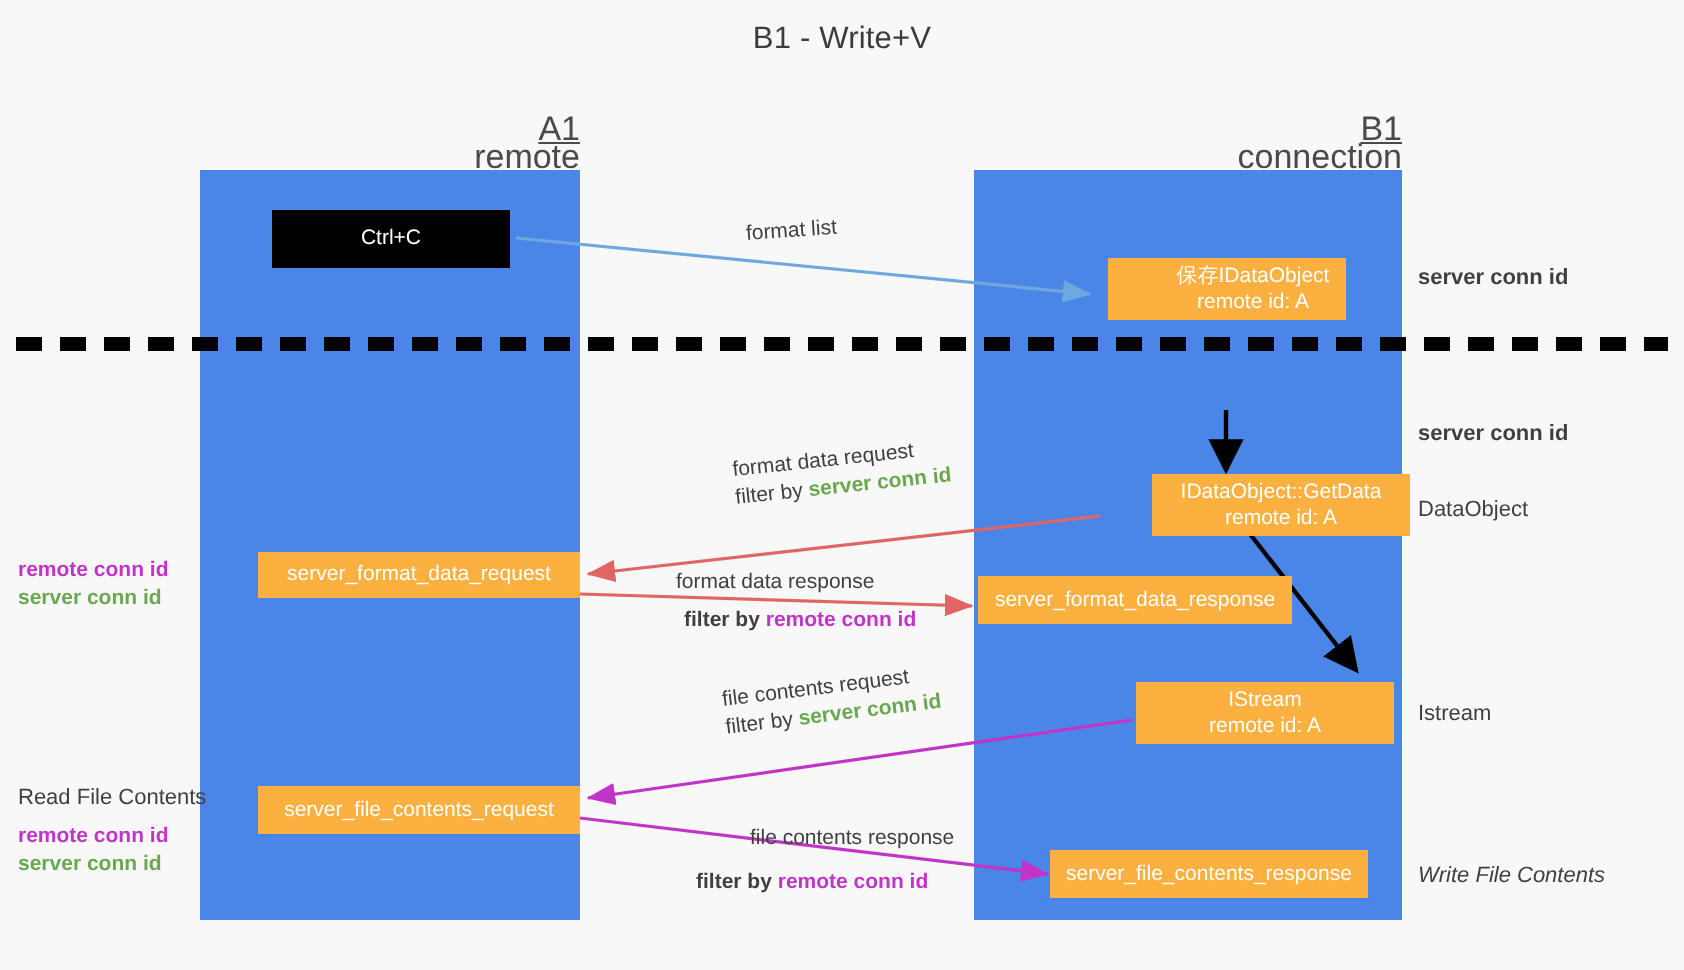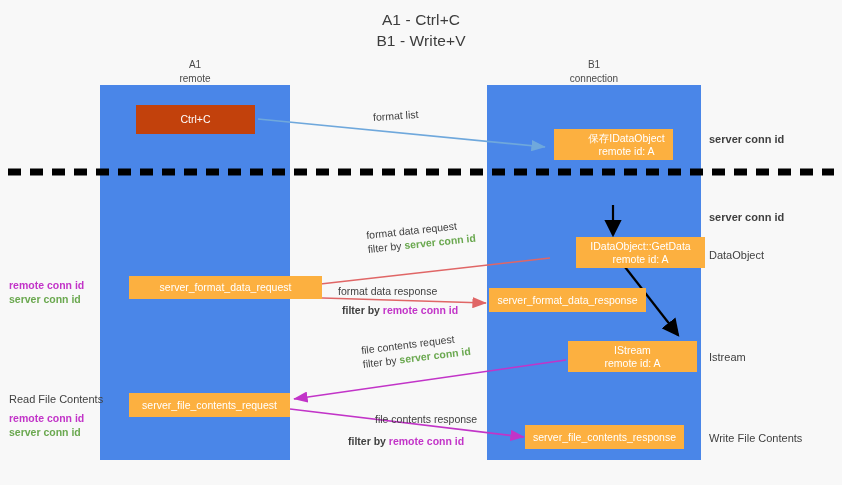--- a/index.html
+++ b/index.html
@@ -39,24 +39,25 @@
     text-align: center;
     font-size: 15.5px;
     line-height: 21px;
     color: #3c3c3c;
     letter-spacing: 0.1px;
   }
 
   
   .col-head {
     position: absolute;
-    text-align: center;
-    font-size: 10px;
+    text-align: right;
+    font-size: 17px;
     line-height: 14px;
     color: #4a4a4a;
+    text-decoration: underline;
   }
   .col-head-a { left: 100px; top: 58px; width: 190px; }
   .col-head-b { left: 487px; top: 58px; width: 214px; }
 
   
   .lane {
     position: absolute;
     background: #4a86e8;
   }
   .lane-a { left: 100px; top: 85px; width: 190px; height: 375px; }
@@ -69,21 +70,21 @@
     display: flex;
     align-items: center;
     justify-content: center;
     flex-direction: column;
     text-align: center;
     font-size: 10.5px;
     line-height: 13px;
     color: #ffffff;
     padding: 2px 4px;
   }
-  .box-green { background: #c2410c; }
+  .box-green { background: #000000; }
   .box-orange { background: #fcb040; }
   .box span { display: block; white-space: nowrap; }
 
   
   .ann {
     position: absolute;
     font-size: 10.5px;
     line-height: 14px;
     white-space: nowrap;
   }
@@ -99,21 +100,20 @@
     white-space: nowrap;
   }
   .slanted { transform-origin: left center; }
 </style>
 </head>
 <body>
 
 <div class="stage">
 
   <div class="title">
-    <div>A1 - Ctrl+C</div>
     <div>B1 - Write+V</div>
   </div>
 
   <div class="col-head col-head-a">
     <div>A1</div>
     <div>remote</div>
   </div>
   <div class="col-head col-head-b">
     <div>B1</div>
     <div>connection</div>
@@ -163,21 +163,21 @@
     <span>保存IDataObject</span>
     <span>remote id: A</span>
   </div>
 
 
   <div class="box box-orange" style="left:550px; top:237px; width:129px; height:31px;margin-left:26px;">
     <span>IDataObject::GetData</span>
     <span>remote id: A</span>
   </div>
 
-  <div class="box box-orange" style="left:129px; top:276px; width:193px; height:23px;">
+  <div class="box box-orange" style="left:129px; top:276px; width:161px; height:23px;">
     <span>server_format_data_request</span>
   </div>
 
   <div class="box box-orange" style="left:489px; top:288px; width:157px; height:24px;">
     <span>server_format_data_response</span>
   </div>
 
   <div class="box box-orange" style="left:568px; top:341px; width:129px; height:31px;">
     <span>IStream</span>
     <span>remote id: A</span>
@@ -237,21 +237,21 @@
   </div>
 
   <div class="right-label" style="left:709px; top:248px;">
     <span>DataObject</span>
   </div>
 
   <div class="right-label" style="left:709px; top:350px;">
     <span>Istream</span>
   </div>
 
-  <div class="right-label" style="left:709px; top:431px;">
+  <div class="right-label" style="left:709px; top:431px;font-style:italic;">
     <span>Write File Contents</span>
   </div>
 
   <div class="ann" style="left:9px; top:278px; text-align:left;">
     <div class="magenta">remote conn id</div>
     <div class="green">server conn id</div>
   </div>
 
   <div class="right-label" style="left:9px; top:392px;">
     <span>Read File Contents</span>

